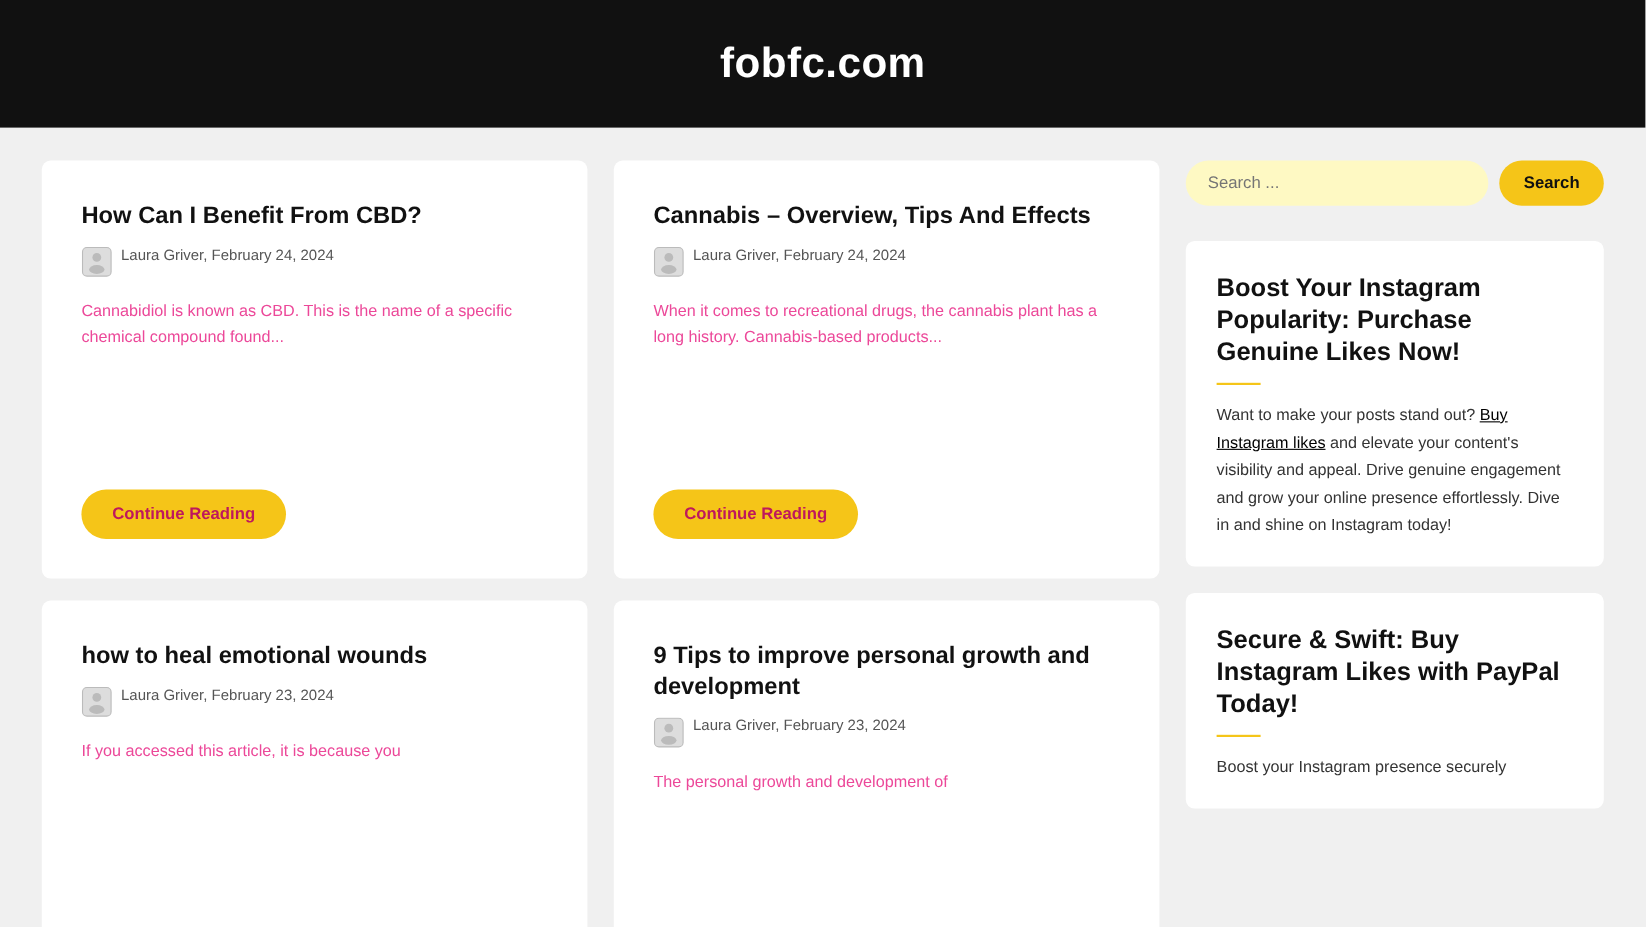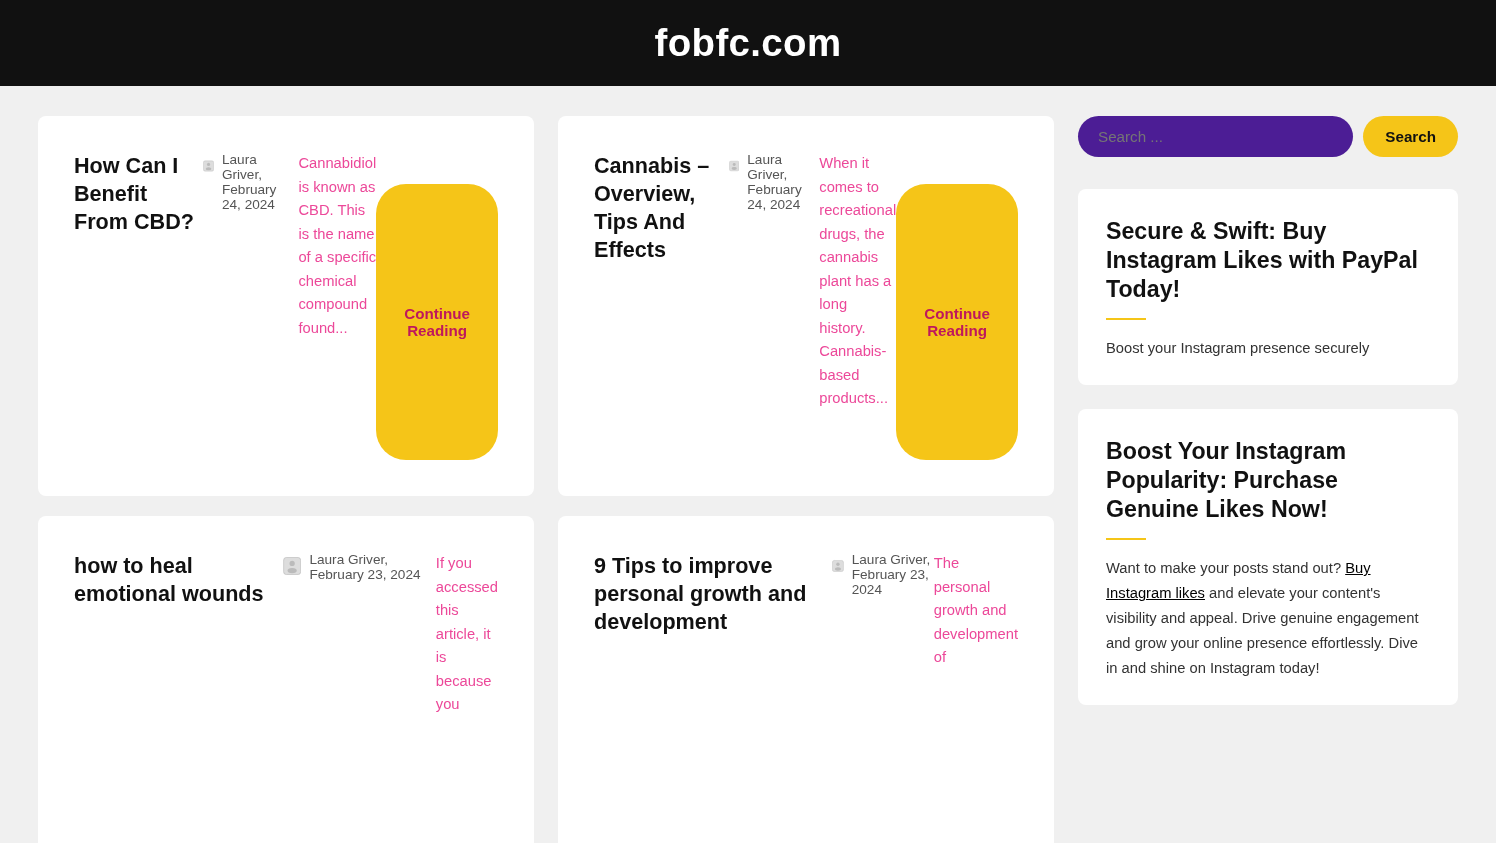--- a/index.html
+++ b/index.html
@@ -1,21 +1,21 @@
 <!DOCTYPE html>
 <html><head>
   <meta charset="utf-8">
   <style>
     * { box-sizing: border-box; margin: 0; padding: 0; }
     body { font-family: -apple-system, BlinkMacSystemFont, 'Segoe UI', Arial, sans-serif; background: #f0f0f0; }
 
     
     .site-header {
       background: #111;
-      padding: 21px 0;
+      padding: 36px 0;
       text-align: center;
     }
     .site-title {
       color: #fff;
       font-size: 2.4rem;
       font-weight: 700;
       letter-spacing: 0.01em;
     }
 
     
@@ -36,20 +36,21 @@
     }
 
     
     .article-card {
       background: #fff;
       border-radius: 8px;
       padding: 36px 36px 36px 36px;
       margin-bottom: 20px;
       min-height: 380px;
       display: flex;
+      flex-direction: column;
     }
 
     .article-title {
       font-size: 1.35rem;
       font-weight: 800;
       color: #111;
       margin-bottom: 14px;
       line-height: 1.3;
     }
 
@@ -93,21 +94,21 @@
 
     .search-bar {
       display: flex;
       align-items: center;
       gap: 10px;
       margin-bottom: 32px;
     }
 
     .search-input {
       flex: 1;
-      background: #4c1d95;
+      background: #fef9c3;
       border: none;
       border-radius: 30px;
       padding: 12px 20px;
       font-size: 0.95rem;
       color: #888;
       outline: none;
     }
 
     .search-btn {
       background: #f5c518;
@@ -241,28 +242,28 @@
   </div>
 
   <aside class="sidebar">
 
     <div class="search-bar">
       <input class="search-input" type="text" placeholder="Search ..." style="">
       <button class="search-btn">Search</button>
     </div>
 
     <div class="sidebar-section">
-      <h3 class="sidebar-section-title">Secure &amp; Swift: Buy Instagram Likes with PayPal Today!</h3>
-      <hr class="sidebar-divider">
-      <p class="sidebar-text">Boost your Instagram presence securely</p>
-    </div>
-
-    <div class="sidebar-section">
       <h3 class="sidebar-section-title">Boost Your Instagram Popularity: Purchase Genuine Likes Now!</h3>
       <hr class="sidebar-divider">
       <p class="sidebar-text">
         <span>Want to make your posts stand out? </span><a class="sidebar-link" href="#">Buy Instagram likes</a><span> and elevate your content's visibility and appeal. Drive genuine engagement and grow your online presence effortlessly. Dive in and shine on Instagram today!</span>
       </p>
     </div>
 
+    <div class="sidebar-section">
+      <h3 class="sidebar-section-title">Secure &amp; Swift: Buy Instagram Likes with PayPal Today!</h3>
+      <hr class="sidebar-divider">
+      <p class="sidebar-text">Boost your Instagram presence securely</p>
+    </div>
+
   </aside>
 
 </div>
 
 </body></html>

